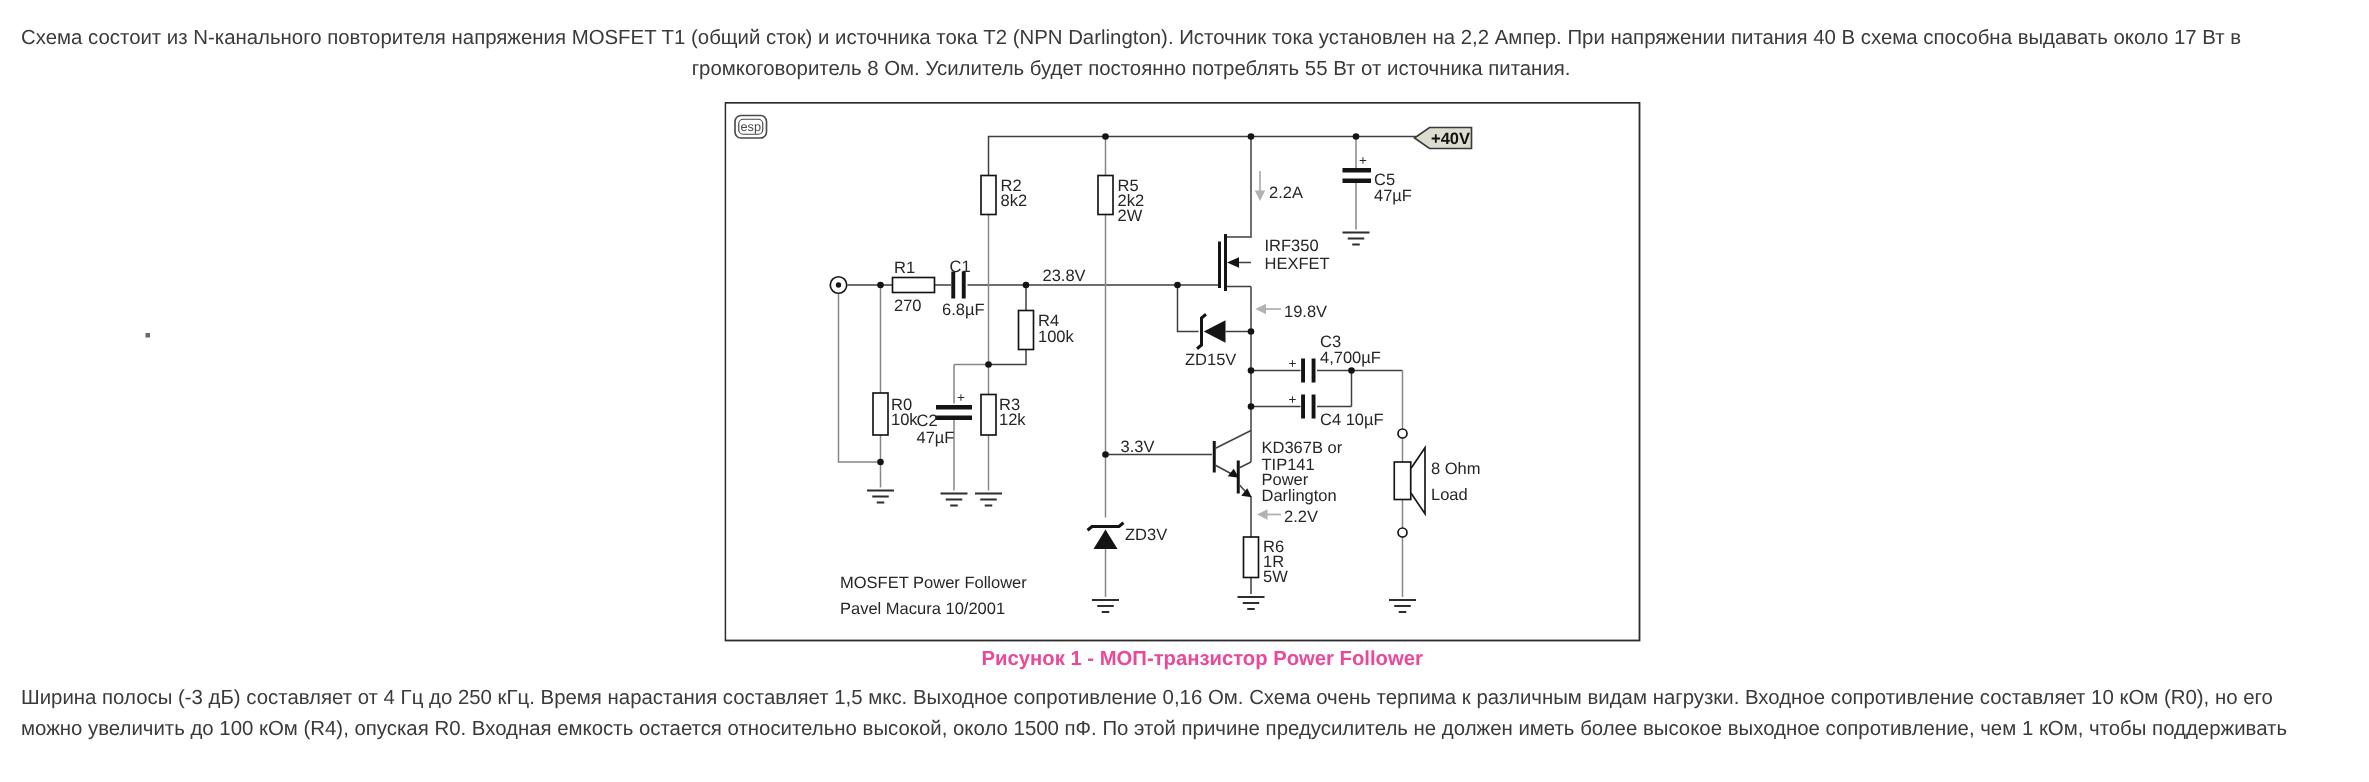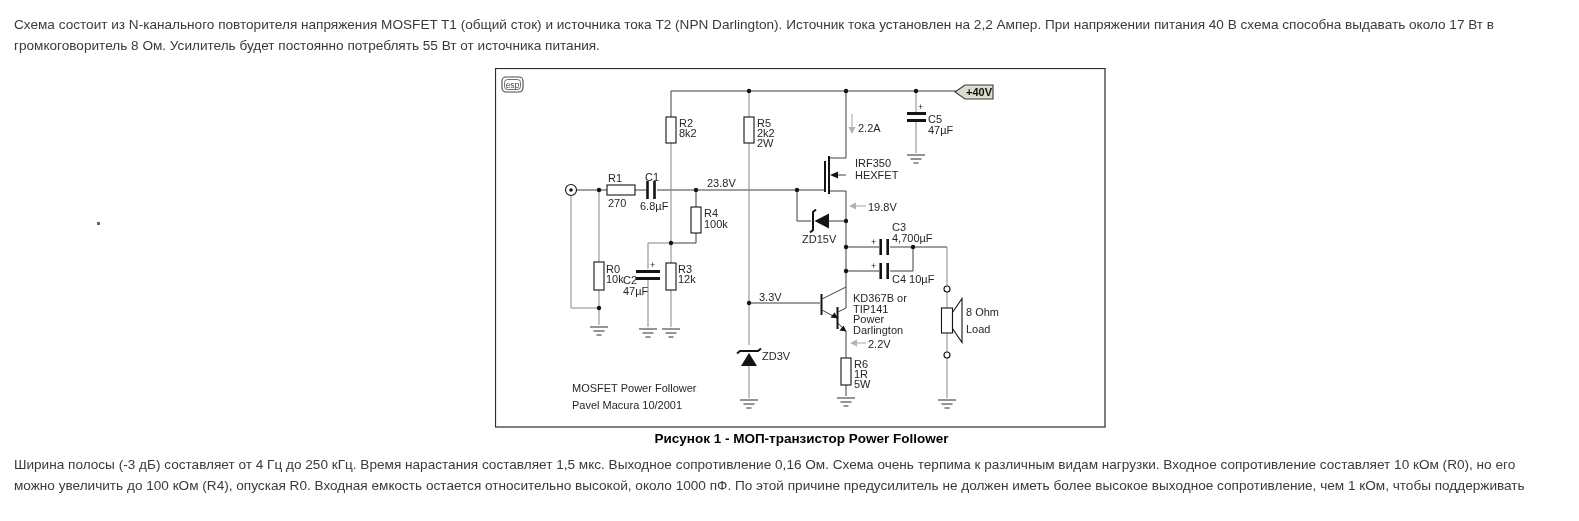--- a/index.html
+++ b/index.html
@@ -1,24 +1,24 @@
 <!DOCTYPE html>
 <html><head>
 <meta charset="utf-8">
 <style>
   html,body{margin:0;padding:0;background:#ffffff;}
   body{width:1579px;height:521px;position:relative;font-family:"Liberation Sans",sans-serif;overflow:hidden;}
   .para{position:absolute;left:14px;color:#3a3a3a;font-size:13.6px;line-height:20.8px;}
   .para div{white-space:nowrap;}
-  #top-text{top:15px;}
+  #top-text{top:15px;text-align:center;}
   #bottom-text{top:455px;}
   #stray-dot{position:absolute;left:97px;top:222px;width:3px;height:3px;background:#6a6a6a;}
-  #figure-frame{position:absolute;left:495px;top:68px;width:611px;height:412px;border-radius:10px;}
+  #figure-frame{position:absolute;left:483px;top:68px;width:611px;height:412px;border-radius:10px;}
   #figure-caption{position:absolute;left:496px;top:431px;width:611px;text-align:center;
-    font-weight:bold;font-size:13.5px;color:#000000;}
+    font-weight:bold;font-size:13.5px;color:#ec4899;}
   
   .wd{stroke:#3f3f3f;stroke-width:1;fill:none;}
   .wg{stroke:#878787;stroke-width:1;fill:none;}
   .cs{stroke:#141414;stroke-width:1.1;fill:#ffffff;}
   .cf{fill:#141414;stroke:none;}
   .bar{stroke:#141414;stroke-width:2;fill:none;}
   .gnd{stroke:#2d2d2d;stroke-width:1.2;fill:none;}
   .ga{stroke:#b2b2b2;stroke-width:1.2;fill:none;}
   .gaf{fill:#b2b2b2;stroke:none;}
   text.lbl{font-family:"Liberation Sans",sans-serif;font-size:11px;fill:#262626;}
@@ -224,14 +224,14 @@
   <text class="lbl" x="967" y="333">Load</text>
   <text class="lbl" x="573" y="392">MOSFET Power Follower</text>
   <text class="lbl" x="573" y="409">Pavel Macura 10/2001</text>
 </svg>
 </div>
 
 <div id="figure-caption">Рисунок 1 - МОП-транзистор Power Follower</div>
 
 <div class="para" id="bottom-text">
   <div>Ширина полосы (-3 дБ) составляет от 4 Гц до 250 кГц. Время нарастания составляет 1,5 мкс. Выходное сопротивление 0,16 Ом. Схема очень терпима к различным видам нагрузки. Входное сопротивление составляет 10 кОм (R0), но его</div>
-  <div>можно увеличить до 100 кОм (R4), опуская R0. Входная емкость остается относительно высокой, около 1000 пФ. По этой причине предусилитель не должен иметь более высокое выходное сопротивление, чем 1 кОм, чтобы поддерживать</div>
+  <div>можно увеличить до 100 кОм (R4), опуская R0. Входная емкость остается относительно высокой, около 1500 пФ. По этой причине предусилитель не должен иметь более высокое выходное сопротивление, чем 1 кОм, чтобы поддерживать</div>
 </div>
 
 </body></html>

